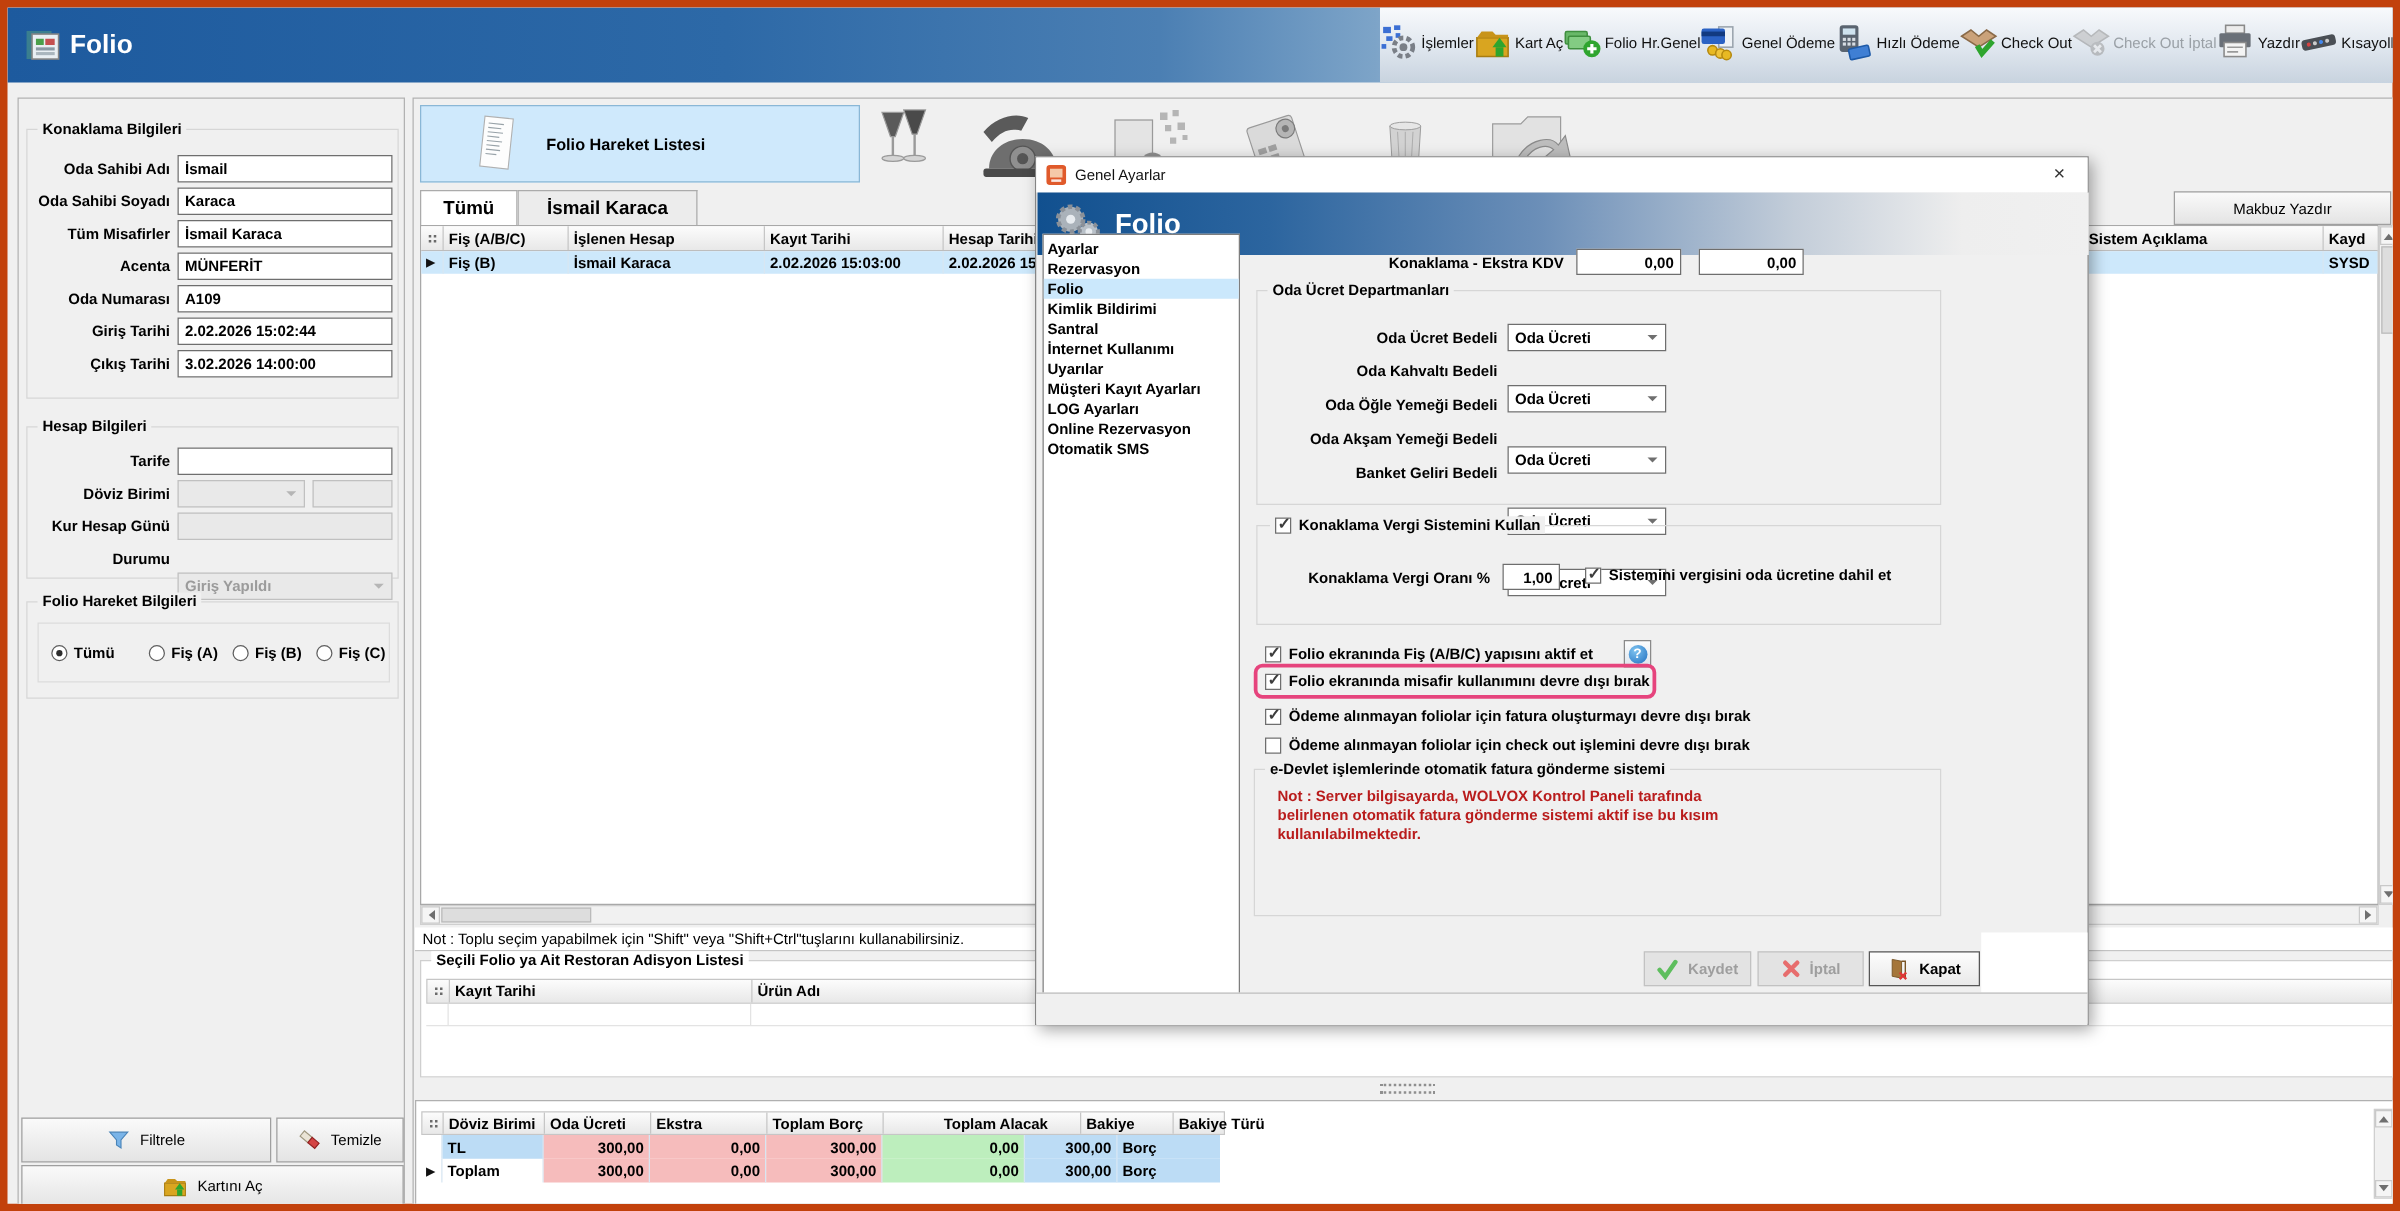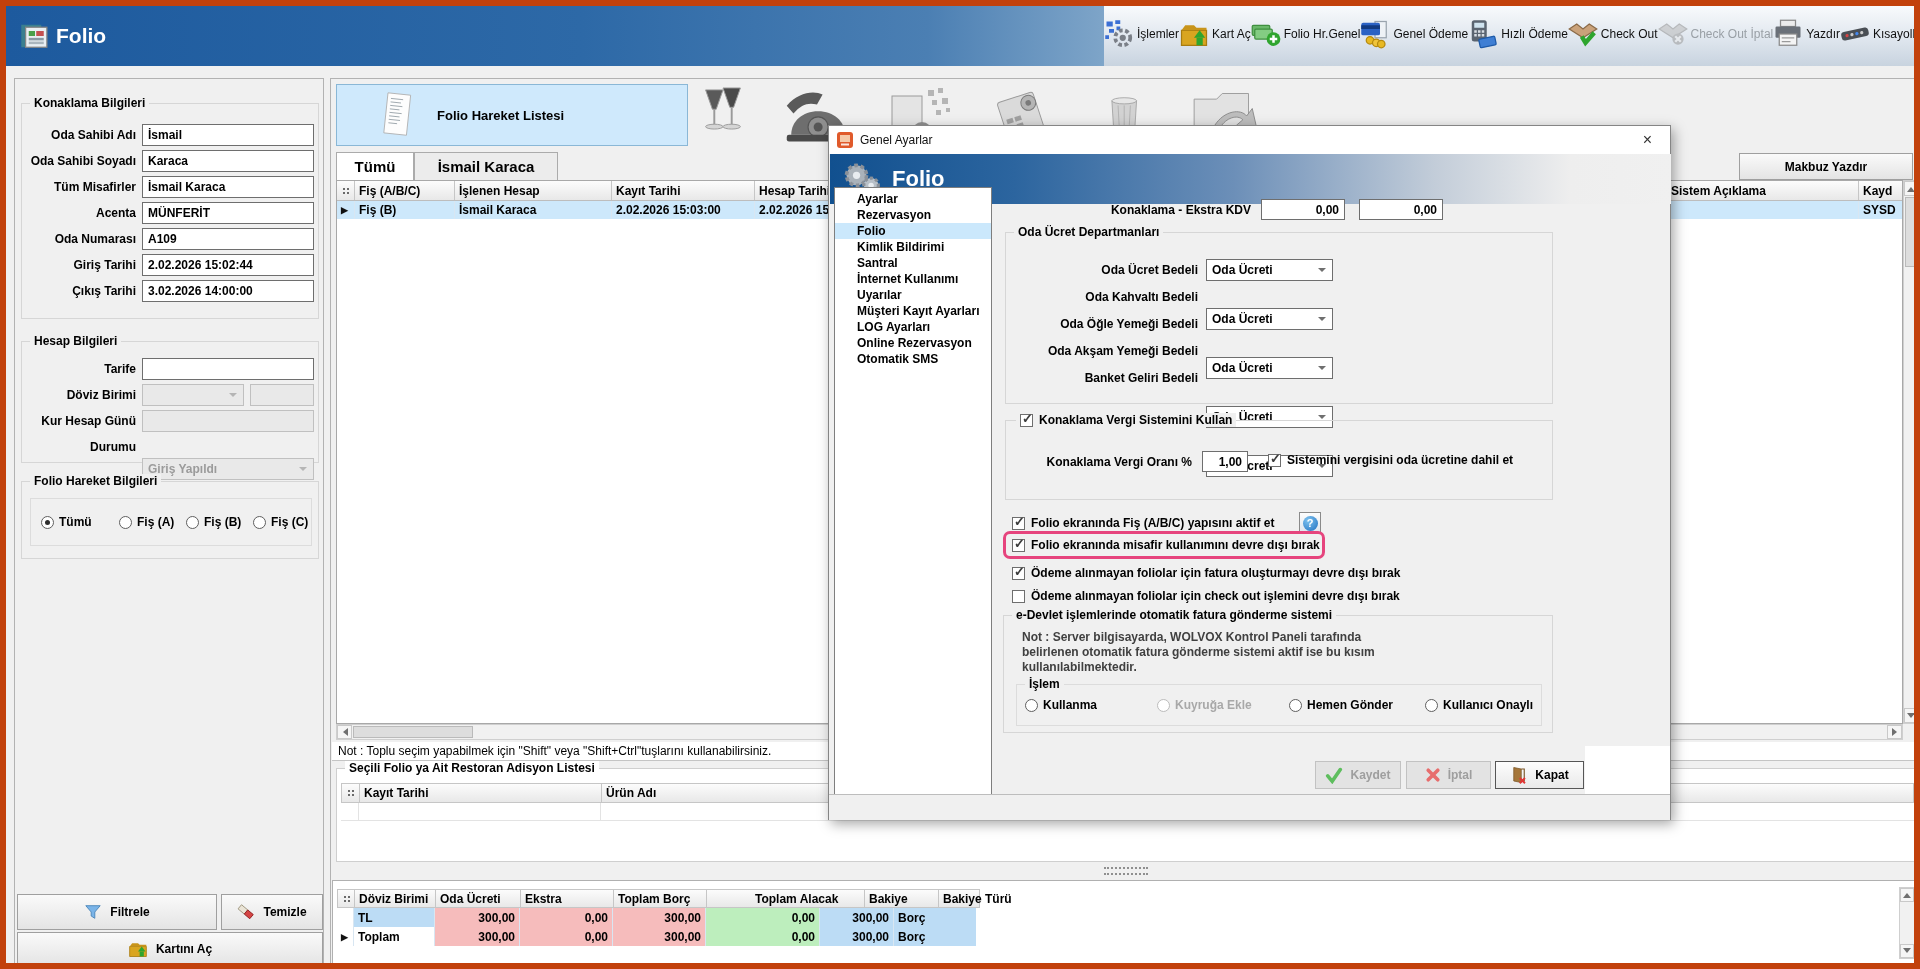--- a/index.html
+++ b/index.html
@@ -41,21 +41,21 @@
   .cbrow { display:flex; align-items:center; gap:6px; font-weight:bold; font-size:12px; white-space:nowrap; }
   .cb { width:13px; height:13px; background:#fff; border:1px solid #6e6e6e; position:relative; flex:none; }
   .cb .tick { position:absolute; left:1px; top:-4px; font-size:13px; font-weight:bold; color:#3d3d3d; }
   .radrow { display:flex; align-items:center; gap:5px; font-weight:bold; font-size:12px; white-space:nowrap; }
   .radrow.dis { color:#a8a8a8; }
   .rad { width:13px; height:13px; border:1px solid #5f5f5f; border-radius:50%; background:#fff; flex:none; }
   .rad.on::after { content:""; display:block; width:5px; height:5px; margin:3px auto; border-radius:50%; background:#2d2d2d; }
   .rad.dis { border-color:#bcbcbc; }
   .btn { display:flex; align-items:center; justify-content:center; gap:8px;
     background:linear-gradient(180deg,#fafafa,#e4e4e4); border:1px solid #9f9f9f;
-    font-weight:bold; font-size:12px; cursor:default; }
+    font-weight:normal; font-size:12px; cursor:default; }
 
   
   .ghead { display:flex; background:linear-gradient(180deg,#fcfcfc,#e8e8e8);
     border-bottom:1px solid #bdbdbd; font-weight:bold; }
   .grow { display:flex; }
   .grow.sel { background:#cde8fb; }
   .gc { border-right:1px solid #c6c6c6; padding:0 4px; font-size:12px;
     display:flex; align-items:center; overflow:hidden; white-space:nowrap; flex:none; }
   .grow .gc { font-weight:bold; border-right:1px solid #d8e6f2; }
   .dots { width:2px; height:2px; background:#6a6a6a; flex:none; margin-left:2px;
@@ -82,23 +82,23 @@
   .dlg-titlebar { left:0; top:0; width:841px; height:28px; background:#ffffff;
     display:flex; align-items:center; padding-left:8px; gap:7px; font-size:12px; color:#111; }
   .dlg-close { position:absolute; right:0; top:0; width:45px; height:28px; display:flex;
     align-items:center; justify-content:center; font-size:16px; color:#333; }
   .dlg-header { left:1px; top:28px; width:841px; height:50px; display:flex; align-items:center;
     padding-left:12px; gap:10px;
     background:linear-gradient(90deg,#11508f 0%,#2c659f 22%,#6c8fb8 48%,#c3cdd9 72%,#eeeeee 88%,#f0f0f0 100%); }
   .dlg-header .hdrtitle { color:#fff; font-size:22px; font-weight:bold; }
   .nav { left:5px; top:61px; width:158px; height:620px; background:#fff;
     border:1px solid #7e7e7e; padding-top:3px; }
-  .nitem { font-size:12px; font-weight:bold; padding:0 22px; line-height:16px; white-space:nowrap; }
+  .nitem { font-size:12px; font-weight:bold; padding:0 3px; line-height:16px; white-space:nowrap; }
   .nitem.sel { background:#cbe8fc; }
-  .redline { position:absolute; color:#404040; font-weight:bold; font-size:12px; white-space:nowrap; }
+  .redline { position:absolute; color:#b91c1c; font-weight:bold; font-size:12px; white-space:nowrap; }
   .helpbtn { position:absolute; width:22px; height:22px; border:1px solid #8a8a8a;
     background:linear-gradient(180deg,#fdfdfd,#dde4ec); display:flex; align-items:center; justify-content:center; }
   .helpq { width:15px; height:15px; border-radius:50%; color:#fff; font-size:11px; font-weight:bold;
     display:flex; align-items:center; justify-content:center;
     background:radial-gradient(circle at 35% 30%,#7ec3f0,#1f6fc0); }
   .hl { position:absolute; border:3px solid #e6447d; border-radius:7px; }
   .dbtn { position:absolute; height:28px; display:flex; align-items:center; justify-content:center;
     gap:7px; font-weight:bold; font-size:12px; border:1px solid #aaaaaa;
     background:linear-gradient(180deg,#f3f3f3,#e0e0e0); }
   .dbtn.dis { color:#9e9e9e; background:#e3e3e3; border-color:#c2c2c2; }
@@ -643,39 +643,20 @@
     <div class="cbrow abs" style="left:183px;top:463px;">
       <span class="cb"></span>
       <span>Ödeme alınmayan foliolar için check out işlemini devre dışı bırak</span>
     </div>
 
     <div class="grp" style="left:174px;top:489px;width:550px;height:118px;">
       <div class="grpt">e-Devlet işlemlerinde otomatik fatura gönderme sistemi</div>
       <div class="redline" style="left:18px;top:14px;">Not : Server bilgisayarda, WOLVOX Kontrol Paneli tarafında</div>
       <div class="redline" style="left:18px;top:29px;">belirlenen otomatik fatura gönderme sistemi aktif ise bu kısım</div>
       <div class="redline" style="left:18px;top:44px;">kullanılabilmektedir.</div>
-      <div class="grp" style="left:12px;top:68px;width:526px;height:42px;border-color:#dcdcdc;">
-        <div class="grpt">İşlem</div>
-        <div class="radrow abs" style="left:8px;top:13px;">
-          <span class="rad"></span>
-          <span>Kullanma</span>
-        </div>
-        <div class="radrow dis abs" style="left:140px;top:13px;">
-          <span class="rad dis"></span>
-          <span>Kuyruğa Ekle</span>
-        </div>
-        <div class="radrow abs" style="left:272px;top:13px;">
-          <span class="rad"></span>
-          <span>Hemen Gönder</span>
-        </div>
-        <div class="radrow abs" style="left:408px;top:13px;">
-          <span class="rad"></span>
-          <span>Kullanıcı Onaylı</span>
-        </div>
-      </div>
     </div>
 
     <div class="abs" style="left:756px;top:620px;width:85px;height:48px;background:#fff;"></div>
     <div class="dbtn dis" style="left:486px;top:635px;width:86px;">
       <svg width="18" height="18" viewBox="0 0 20 20">
         <path d="M3 11l5 6L17 4" stroke="#3db53d" stroke-width="4" fill="none" stroke-linecap="round"></path>
       </svg>
       <span>Kaydet</span>
     </div>
     <div class="dbtn dis" style="left:577px;top:635px;width:85px;">

